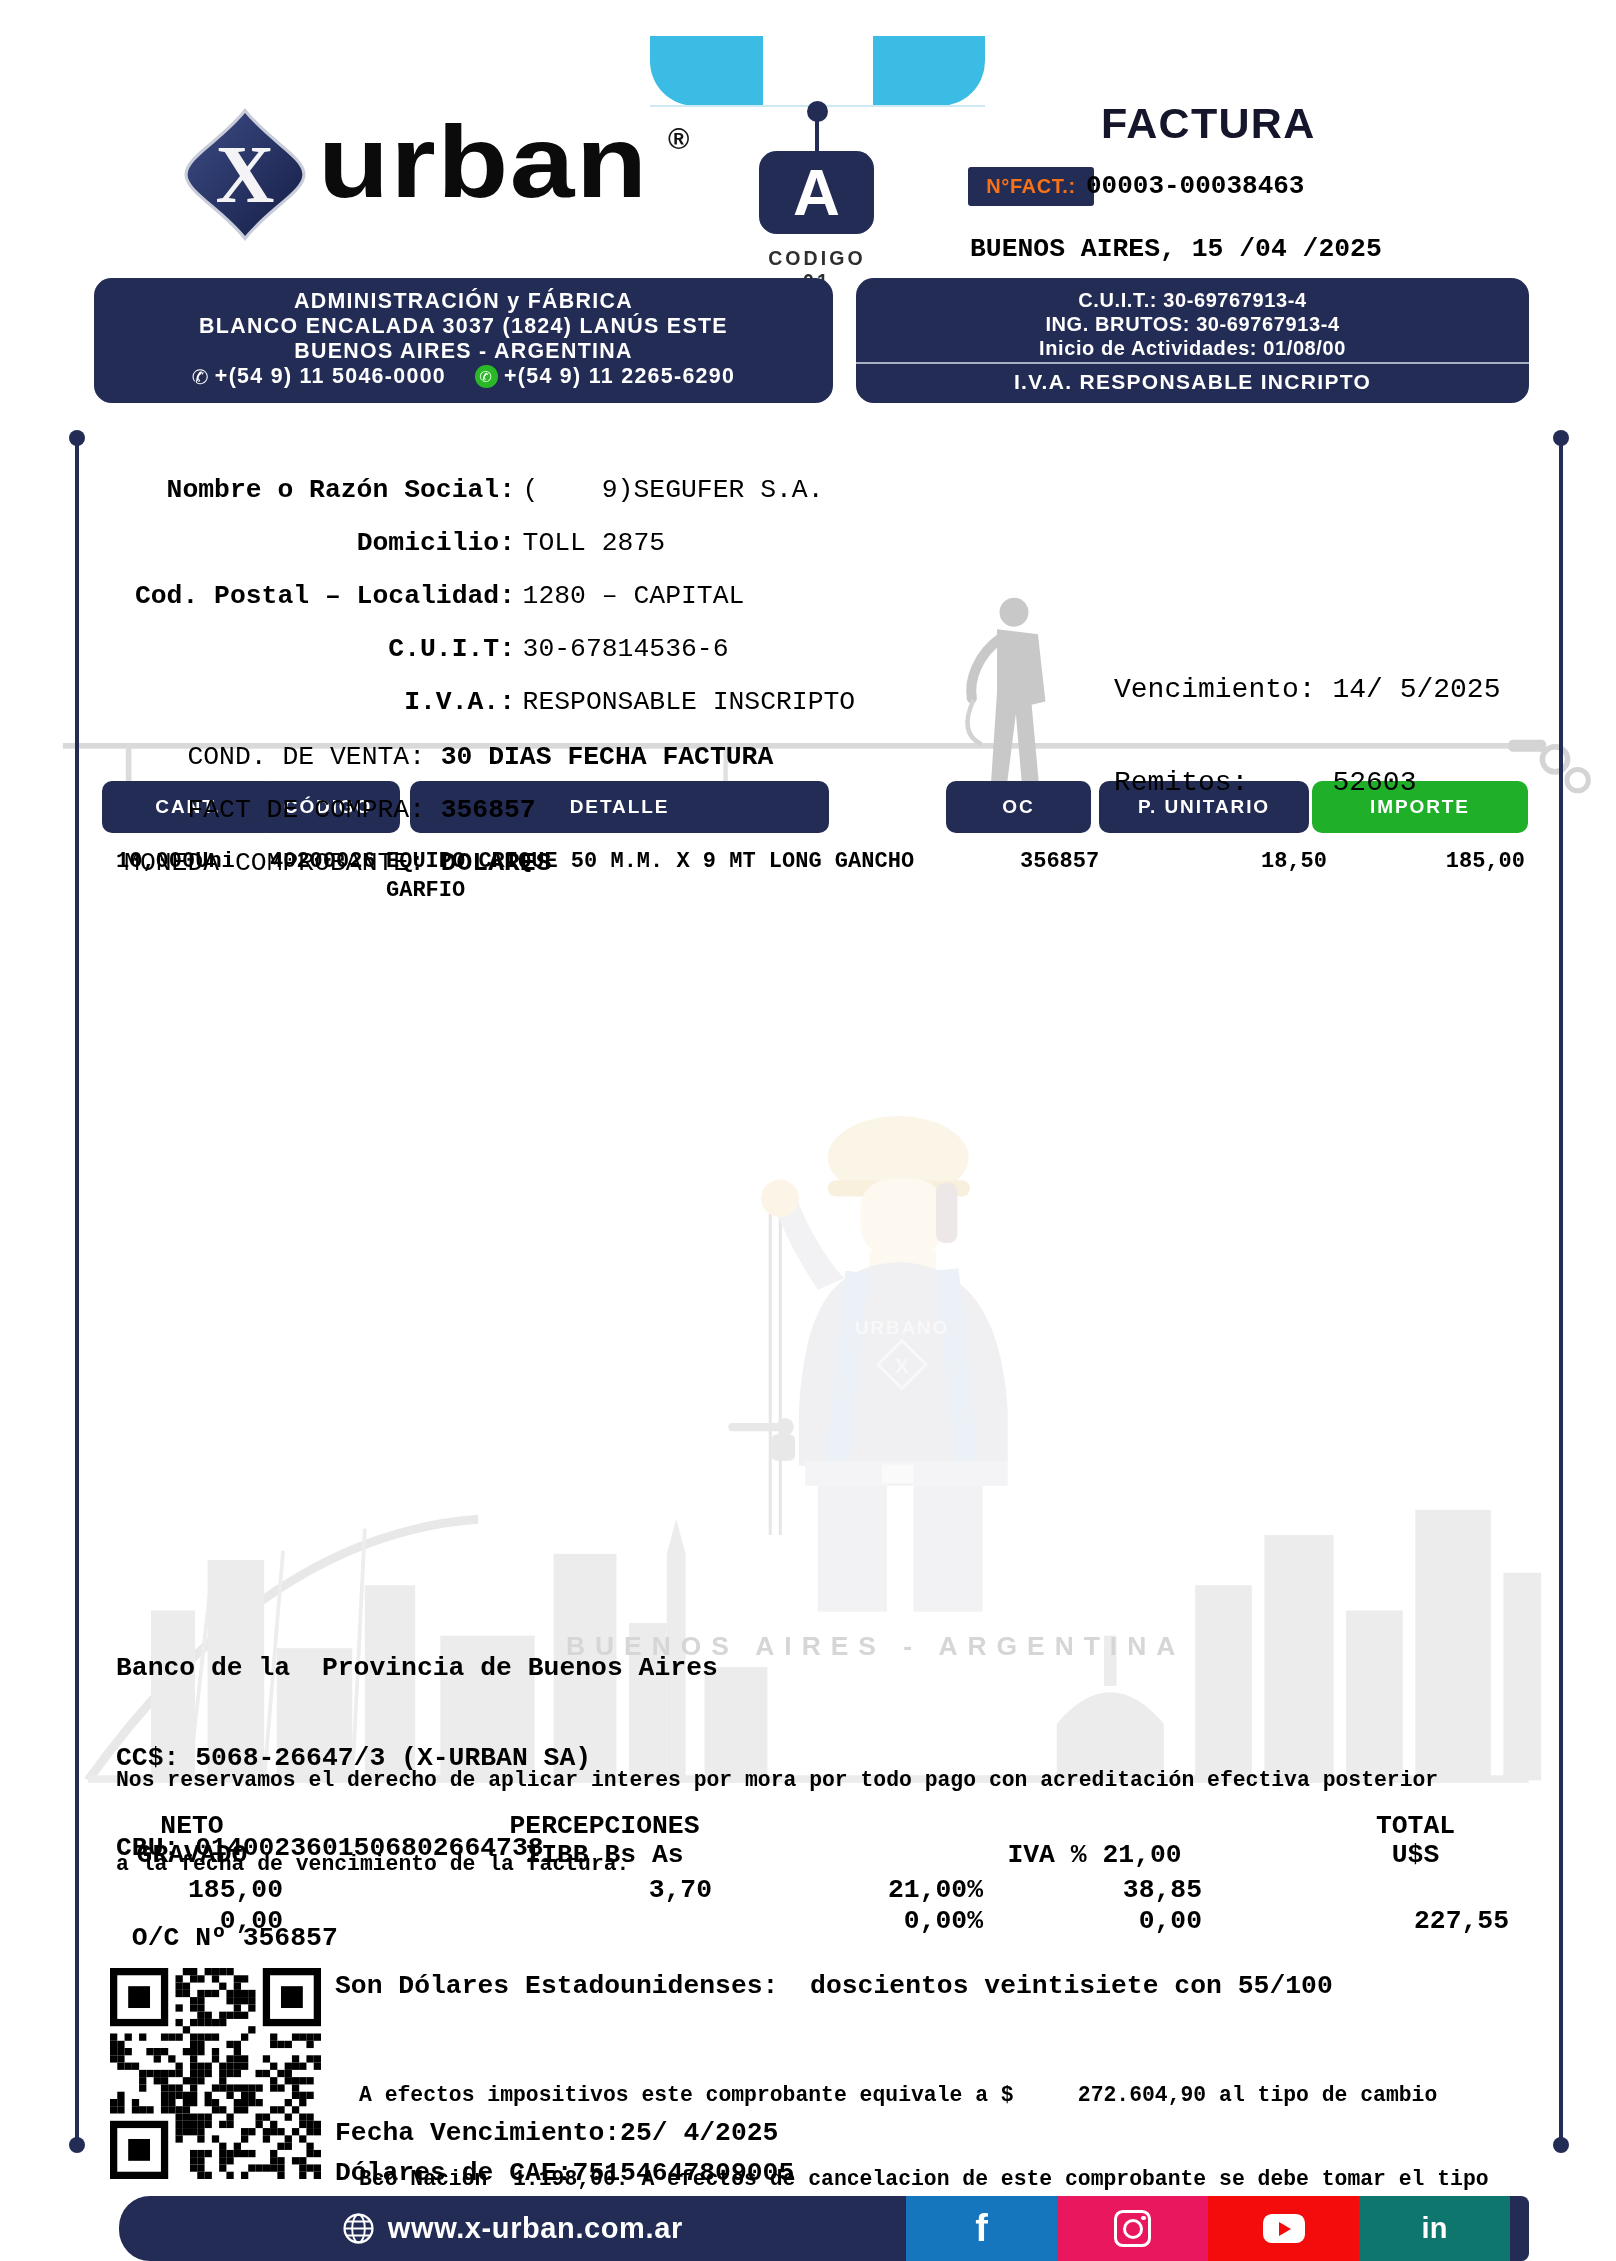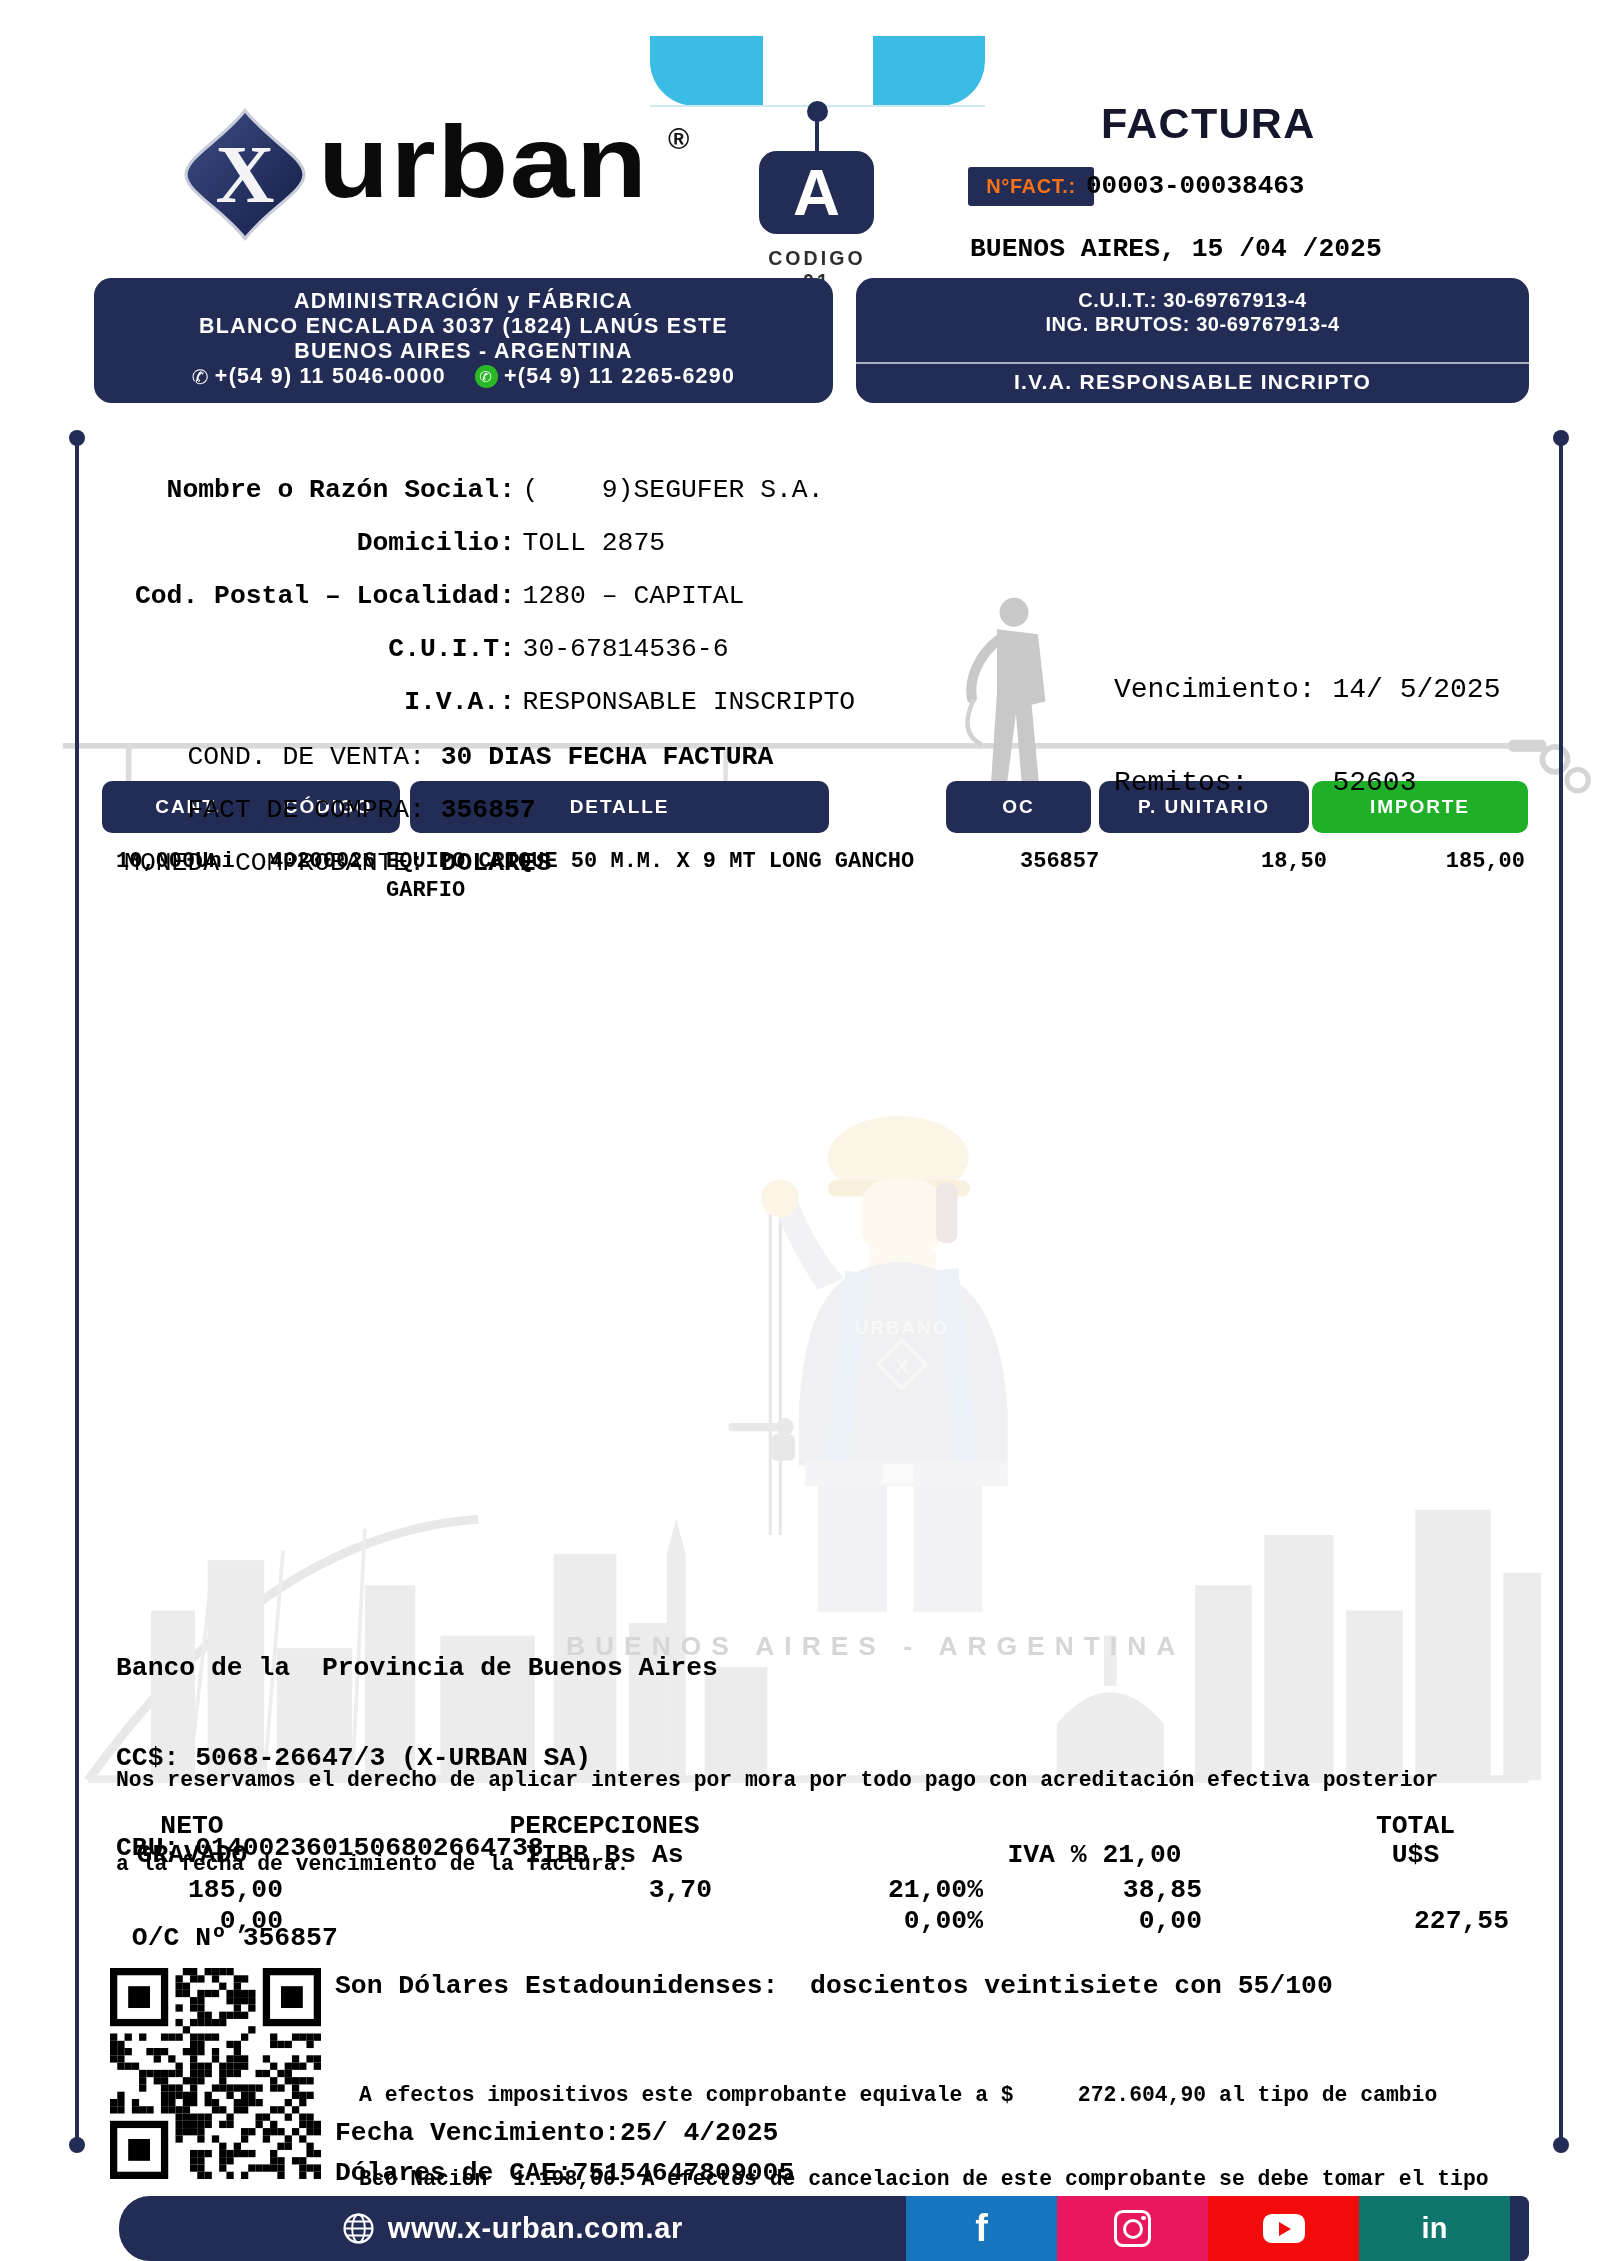--- a/index.html
+++ b/index.html
@@ -178,20 +178,21 @@
       </span>
       <span style="display:inline-flex;align-items:center;">
         <span class="wa-ico">✆</span>
         <span>+(54 9) 11 2265-6290</span>
       </span>
     </div>
   </div>
   <div class="abs bar" style="left:856px;top:278px;width:673px;height:125px;padding-top:10px;box-sizing:border-box;">
     <div class="bar-line-sm">C.U.I.T.: 30-69767913-4</div>
     <div class="bar-line-sm">ING. BRUTOS: 30-69767913-4</div>
+    <div class="bar-line-sm">Inicio de Actividades: 01/08/00</div>
     <div class="abs" style="left:0;top:84px;width:100%;height:1.9px;background:#a9afc2;"></div>
     <div class="abs bar-line-sm" style="left:0;top:92px;width:100%;letter-spacing:1.3px;font-size:21px;">I.V.A. RESPONSABLE INCRIPTO</div>
   </div>
 
   <div class="abs pin" style="left:69px;top:430px;"></div>
   <div class="abs pin-line" style="left:75px;top:439px;height:1699px;"></div>
   <div class="abs pin" style="left:69px;top:2137px;"></div>
   <div class="abs pin" style="left:1553px;top:430px;"></div>
   <div class="abs pin-line" style="left:1559px;top:439px;height:1699px;"></div>
   <div class="abs pin" style="left:1553px;top:2137px;"></div>

